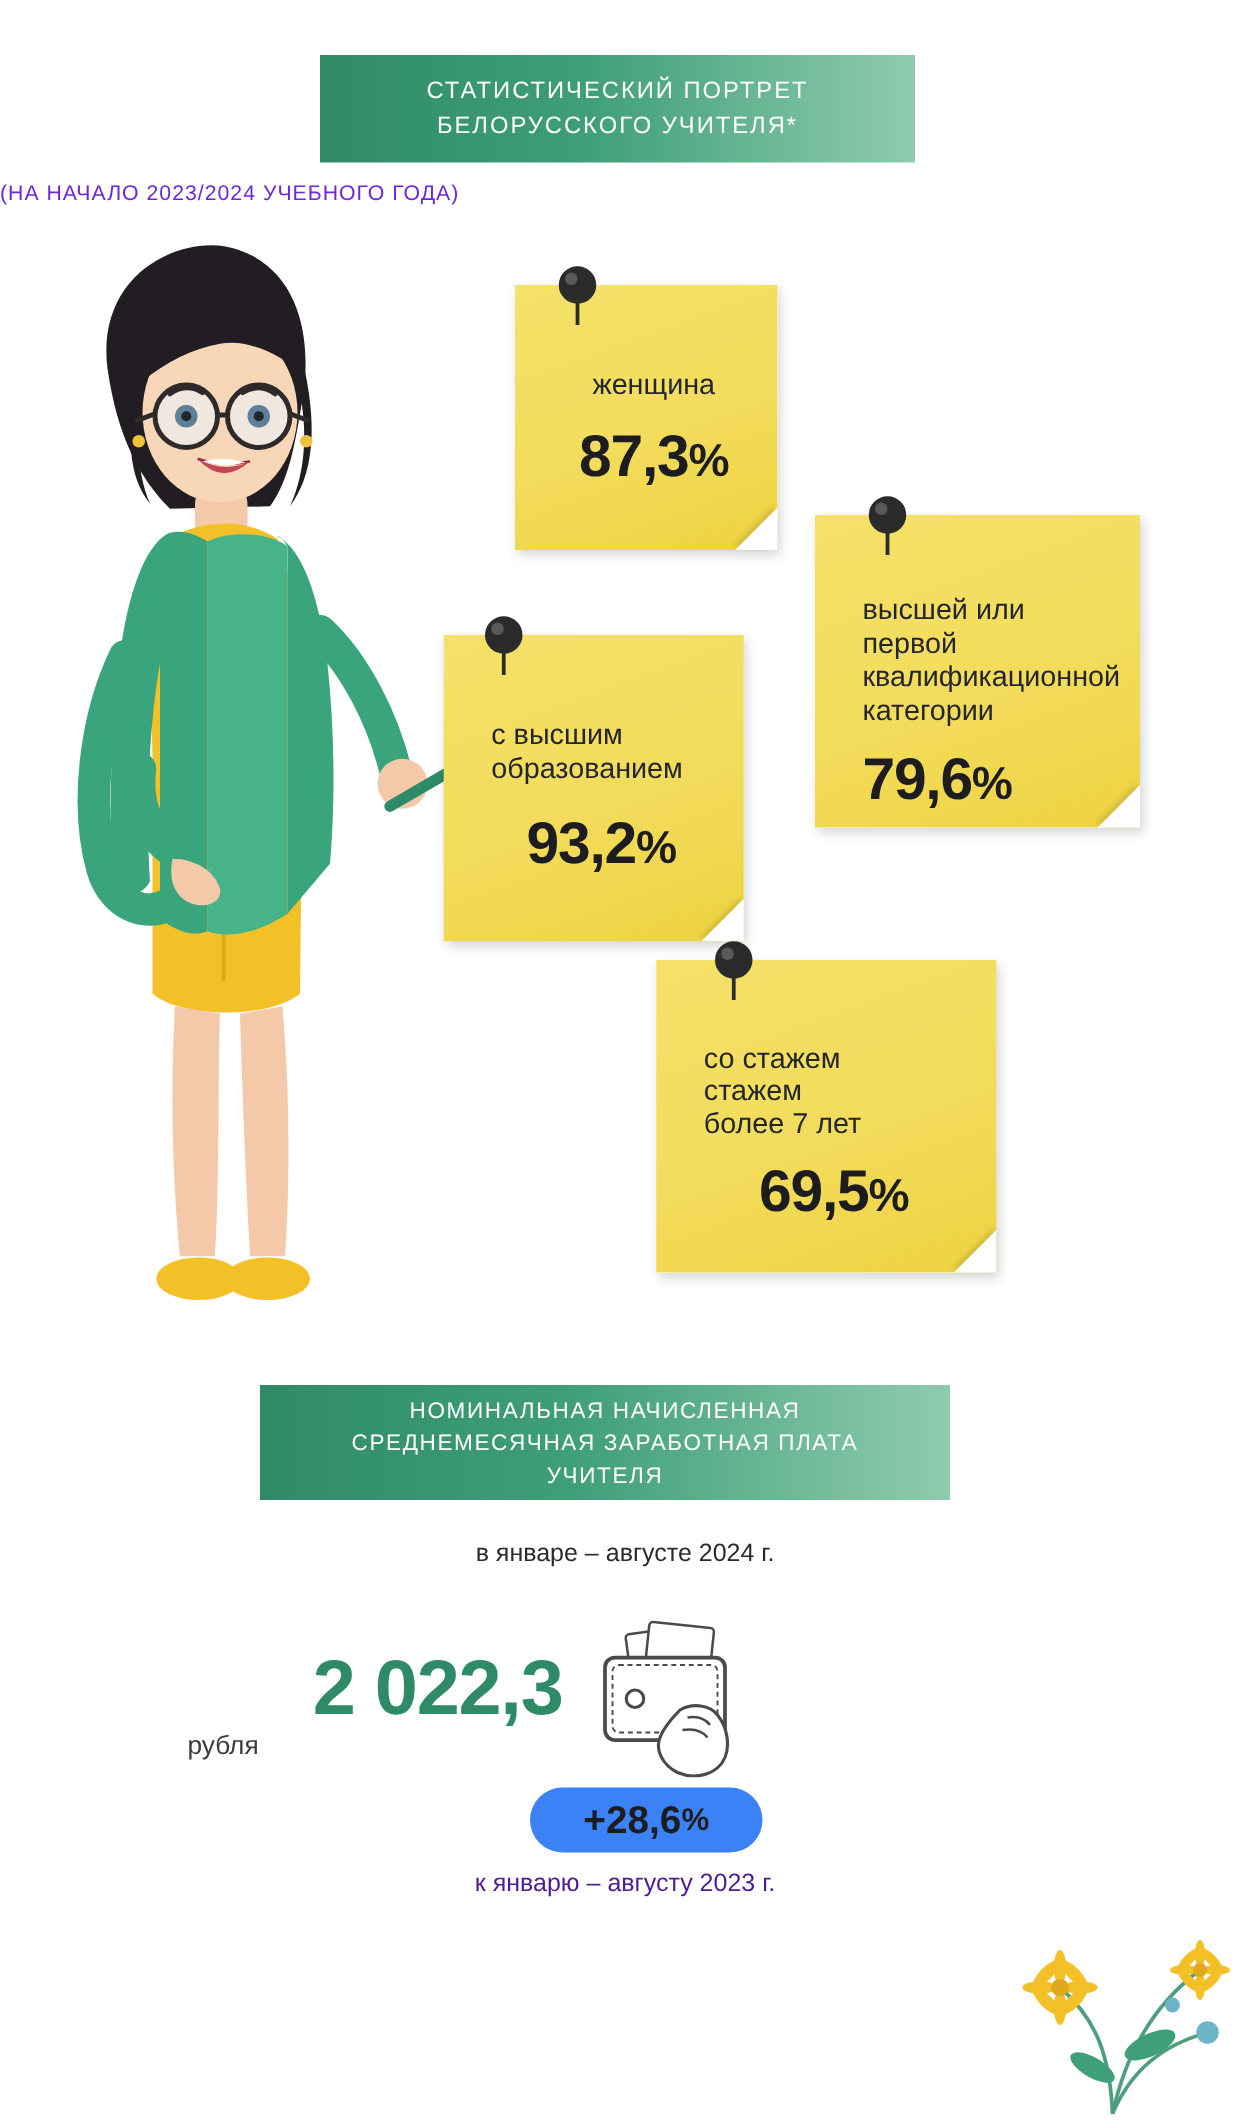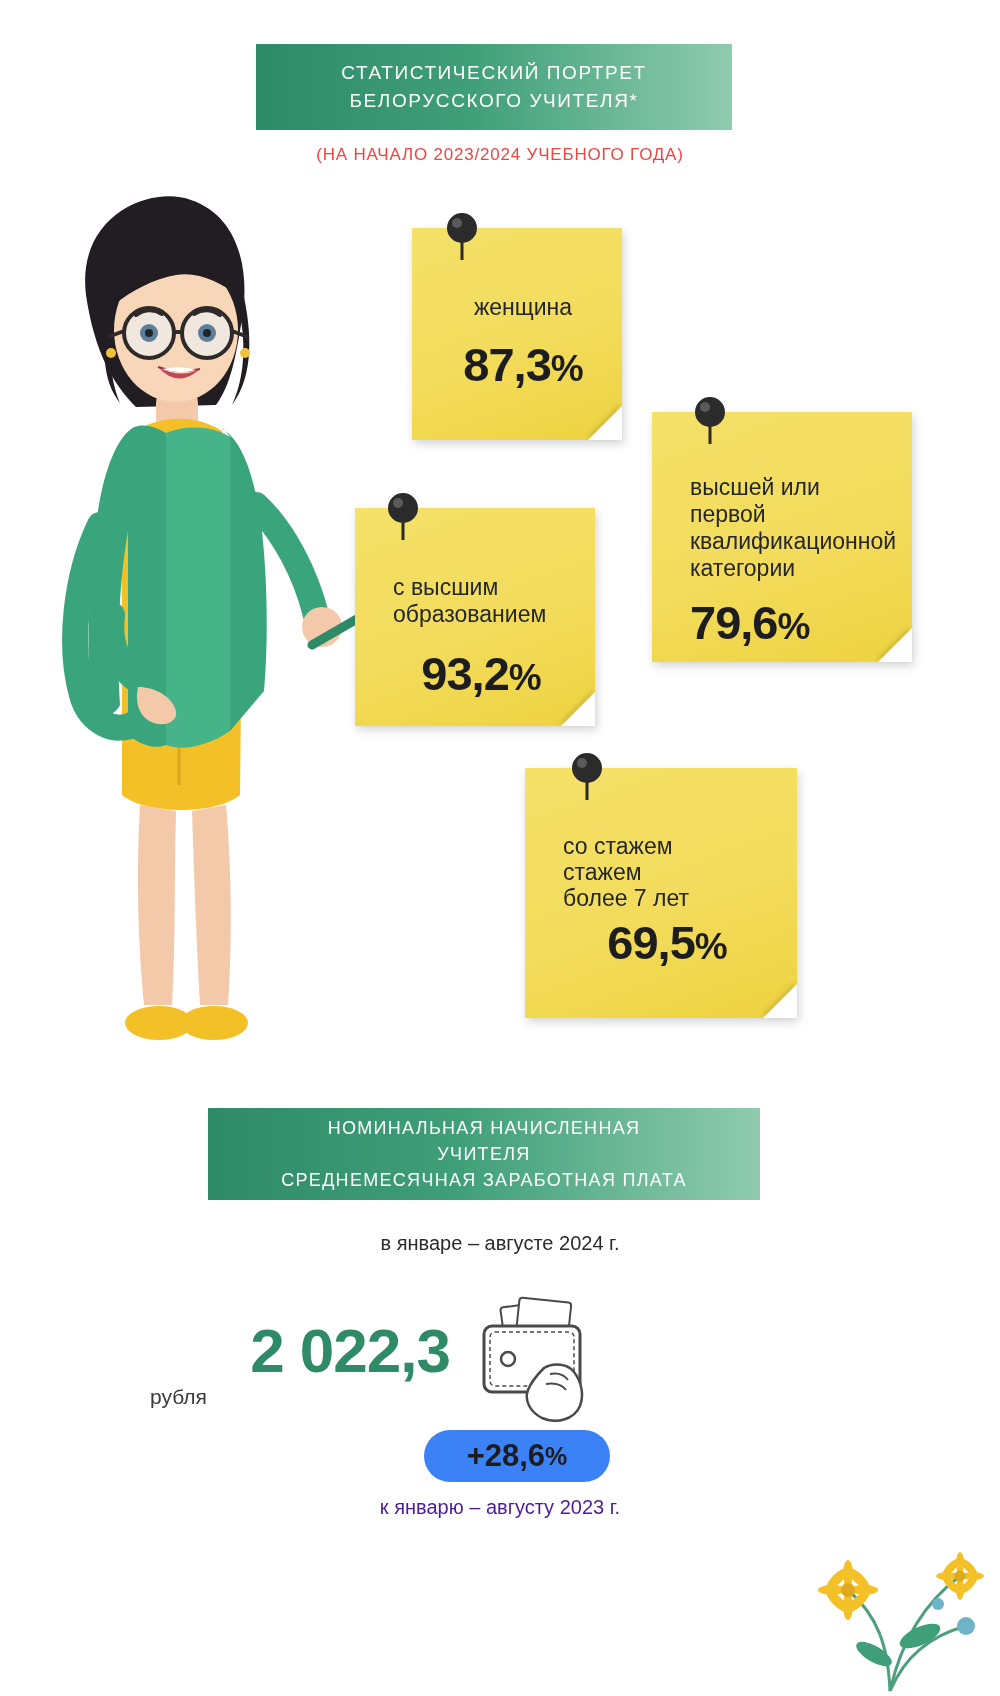--- a/index.html
+++ b/index.html
@@ -44,24 +44,24 @@
     font-size: 18px;
     letter-spacing: 1.3px;
   }
   .banner .lines span { display: block; }
 
   #subtitle {
     position: absolute;
     left: 0;
     right: 0;
     top: 145px;
-    text-align: center;
+    text-align: left;
     font-size: 17px;
     letter-spacing: 0.8px;
-    color: #ef4444;
+    color: #6d28d9;
     text-transform: uppercase;
   }
 
   
   .sticky {
     position: absolute;
     background: linear-gradient(160deg, #f5e169 0%, #f3dc5c 55%, #edd23f 100%);
     box-shadow: 2px 4px 9px rgba(0,0,0,0.17);
     padding: 44px 26px 10px 38px;
     box-sizing: border-box;
@@ -105,29 +105,29 @@
   #note-women { left: 412px; top: 228px; width: 210px; height: 212px; text-align: center; }
   #note-women .note-label { margin-top: 22px; }
   #note-women .note-value { margin-top: 16px; }
   #note-women .pin { left: 50px; }
 
   #note-category { left: 652px; top: 412px; width: 260px; height: 250px; }
   #note-category .pin { left: 58px; }
   #note-category .note-label { margin-top: 18px; }
   #note-category .note-value { margin-top: 12px; }
 
-  #note-higher-ed { left: 355px; top: 508px; width: 240px; height: 218px; }
+  #note-higher-ed { left: 355px; top: 508px; width: 240px; height: 245px; }
   #note-higher-ed .pin { left: 48px; }
   #note-higher-ed .note-label { margin-top: 22px; }
   #note-higher-ed .note-value { margin-top: 18px; text-align: center; }
 
   #note-experience { left: 525px; top: 768px; width: 272px; height: 250px; }
   #note-experience .pin { left: 62px; }
   #note-experience .note-label { margin-top: 22px; line-height: 1.12; }
-  #note-experience .note-value { margin-top: 4px; text-align: center; }
+  #note-experience .note-value { margin-top: 14px; text-align: center; }
 
   
   #salary-period {
     position: absolute;
     left: 0; right: 0;
     top: 1232px;
     text-align: center;
     font-size: 20px;
     color: #2b2b2b;
   }
@@ -315,22 +315,22 @@
   </div>
   <div class="note-value">
     <span>69,5</span><span class="pct">%</span>
   </div>
   <span class="curl"></span>
 </div>
 
 <div class="banner" id="salary-banner">
   <div class="lines">
     <span>НОМИНАЛЬНАЯ НАЧИСЛЕННАЯ</span>
+    <span>СРЕДНЕМЕСЯЧНАЯ ЗАРАБОТНАЯ ПЛАТА</span>
     <span>УЧИТЕЛЯ</span>
-    <span>СРЕДНЕМЕСЯЧНАЯ ЗАРАБОТНАЯ ПЛАТА</span>
   </div>
 </div>
 
 <div id="salary-period">в январе – августе 2024 г.</div>
 
 <div id="salary-amount">2 022,3</div>
 <div id="salary-unit">рубля</div>
 
 <svg id="wallet-icon" viewBox="0 0 140 126" xmlns="http://www.w3.org/2000/svg">
 

